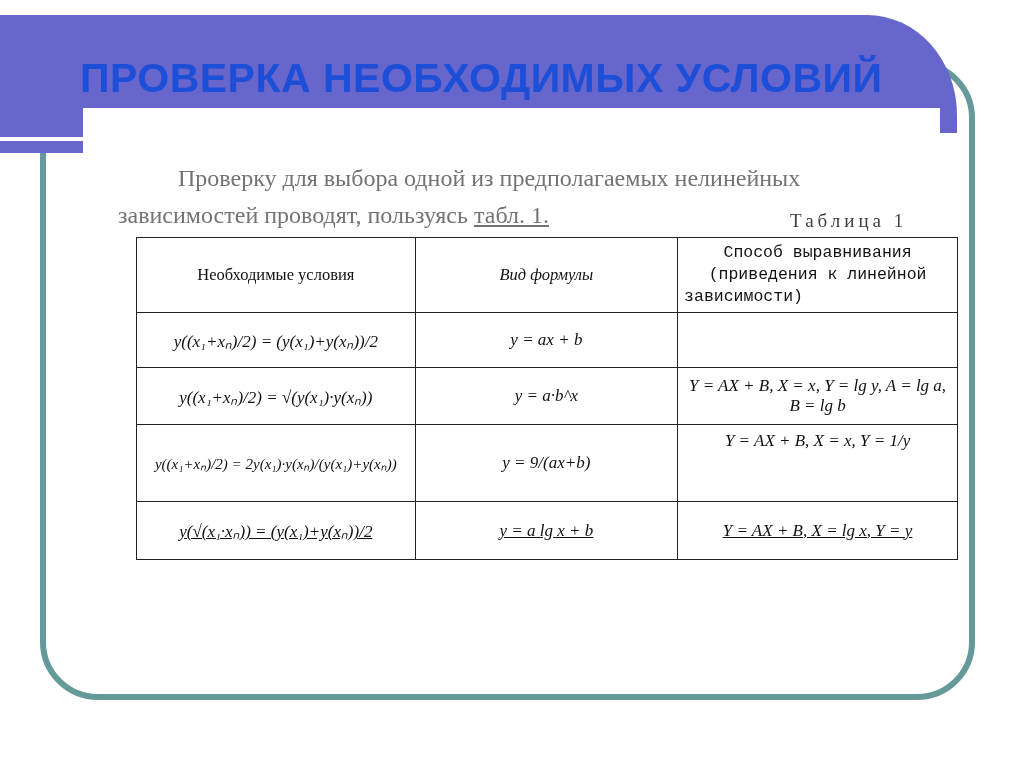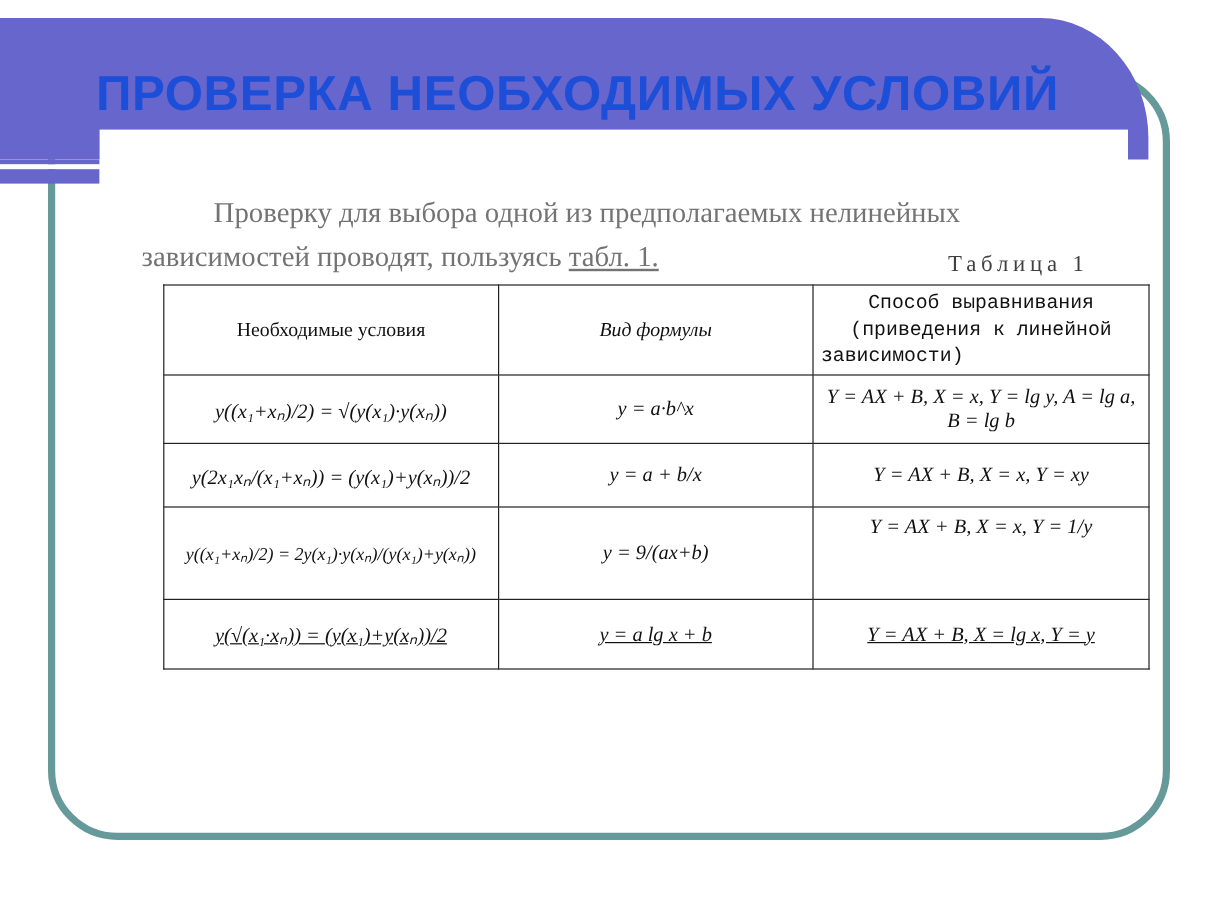--- a/index.html
+++ b/index.html
@@ -85,29 +85,29 @@
 
 <div class="table-caption">Таблица 1</div>
 
 <table class="conditions">
   <tbody>
       <tr>
     <th class="col1">Необходимые условия</th>
     <th class="col2">Вид формулы</th>
     <th class="col3 c3">Способ выравнивания (приведения к линейной зависимости)</th>
   </tr>
+  <tr class="r1">
+    <td><span class="f">y((x₁+xₙ)/2) = (y(x₁)+y(xₙ))/2</span></td>
+    <td><span class="f">y = ax + b</span></td>
+    <td class="c3"><span class="f"></span></td>
+  </tr>
   <tr class="r3">
     <td><span class="f">y((x₁+xₙ)/2) = √(y(x₁)·y(xₙ))</span></td>
     <td><span class="f">y = a·b^x</span></td>
     <td class="c3"><span class="f" style="white-space:normal">Y = AX + B, X = x, Y = lg y, A = lg a, B = lg b</span></td>
-  </tr>
-  <tr class="r4">
-    <td><span class="f">y(2x₁xₙ/(x₁+xₙ)) = (y(x₁)+y(xₙ))/2</span></td>
-    <td><span class="f">y = a + b/x</span></td>
-    <td class="c3"><span class="f">Y = AX + B, X = x, Y = xy</span></td>
   </tr>
   <tr class="r5">
     <td><span class="f" style="font-size:15px">y((x₁+xₙ)/2) = 2y(x₁)·y(xₙ)/(y(x₁)+y(xₙ))</span></td>
     <td><span class="f">y = 9/(ax+b)</span></td>
     <td class="c3"><span class="f">Y = AX + B, X = x, Y = 1/y</span></td>
   </tr>
   <tr class="r6">
     <td><span class="f">y(√(x₁·xₙ)) = (y(x₁)+y(xₙ))/2</span></td>
     <td><span class="f">y = a lg x + b</span></td>
     <td class="c3"><span class="f" style="white-space:normal">Y = AX + B, X = lg x, Y = y</span></td>

